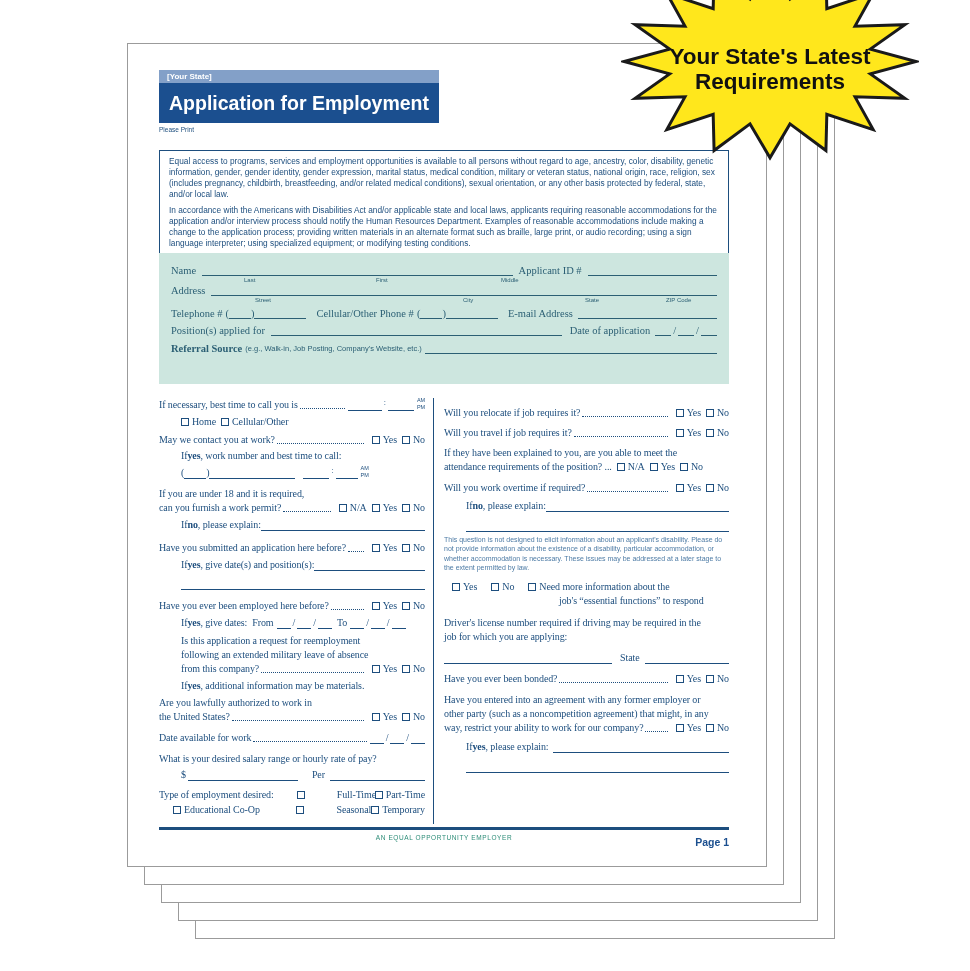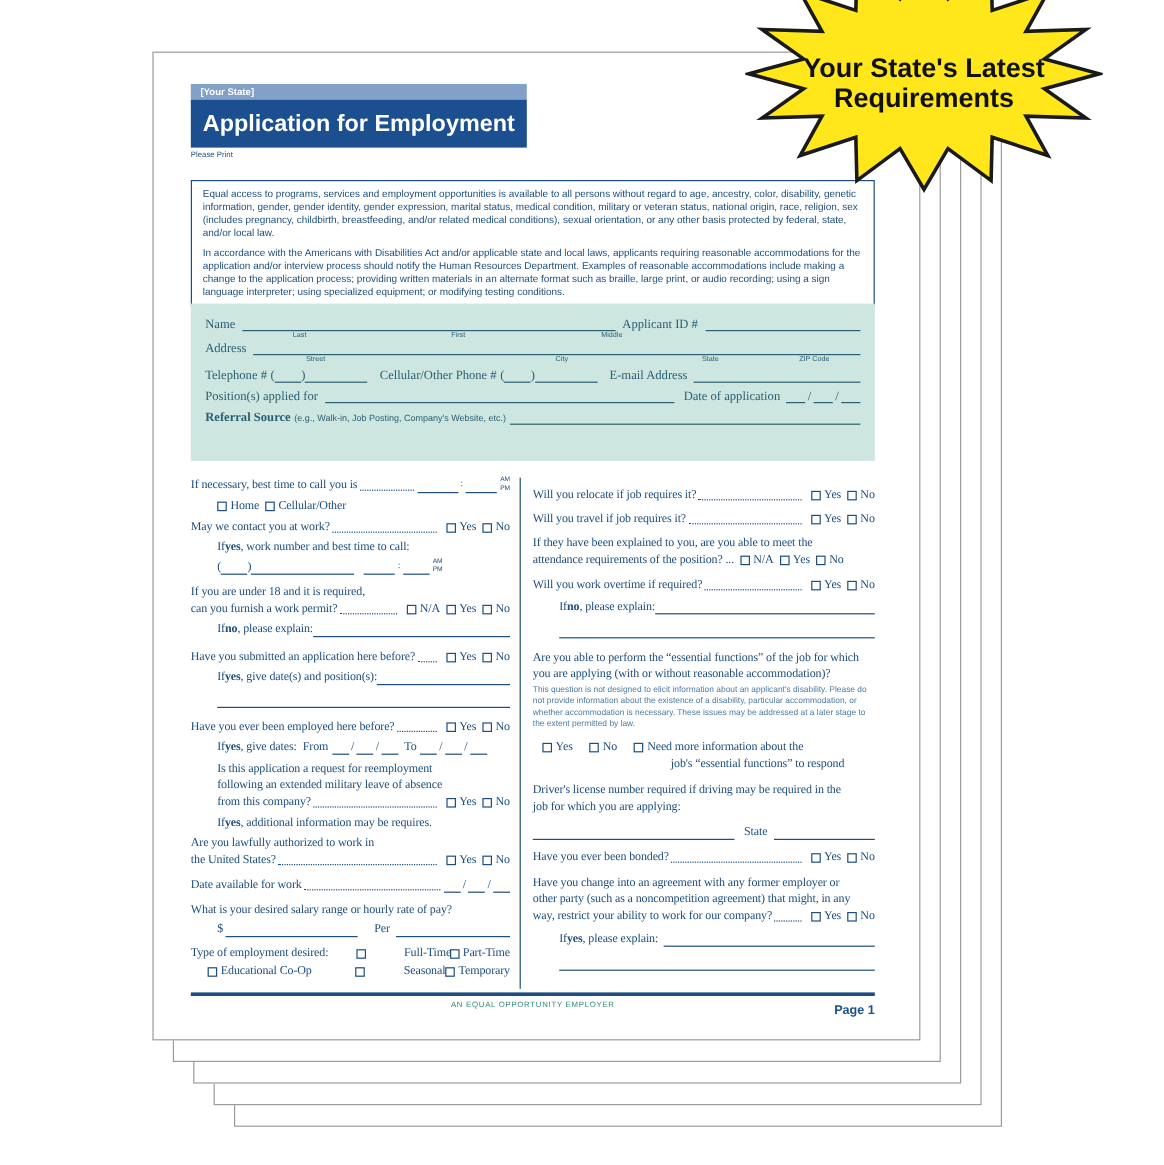--- a/index.html
+++ b/index.html
@@ -302,21 +302,21 @@
               <span>Yes</span>
             </span>
           <span class="opt">
               <span class="cb"></span>
               <span>No</span>
             </span>
         </div>
         <div class="q in1 mt4">
           <span>If </span>
             <span class="bold">yes</span>
-            <span>, additional information may be requires.</span>
+            <span>, additional information may be materials.</span>
         </div>
         <div class="q mt4">
           <span class="txt">Are you lawfully authorized to work in</span>
         </div>
         <div class="q mt1">
           <span class="txt">the United States?</span>
           <span class="ld"></span>
           <span class="opt">
               <span class="cb"></span>
               <span>Yes</span>
@@ -430,21 +430,20 @@
         </div>
         <div class="q in1 mt5">
           <span>If </span>
             <span class="bold">no</span>
             <span>, please explain:</span>
           <span class="bl f1"></span>
         </div>
         <div class="q in1 mt9">
           <span class="bl f1"></span>
         </div>
-        <div class="mt10" style="line-height:13px">Are you able to perform the “essential functions” of the job for which you are applying (with or without reasonable accommodation)?</div>
         <div class="note mt3">This question is not designed to elicit information about an applicant's disability. Please do not provide information about the existence of a disability, particular accommodation, or whether accommodation is necessary. These issues may be addressed at a later stage to the extent permitted by law.</div>
         <div class="q mt7" style="padding-left:8px">
           <span class="opt" style="margin-left:0">
               <span class="cb"></span>
               <span>Yes</span>
             </span>
           <span class="opt" style="margin-left:14px">
               <span class="cb"></span>
               <span>No</span>
             </span>
@@ -473,21 +472,21 @@
           <span class="opt">
               <span class="cb"></span>
               <span>Yes</span>
             </span>
           <span class="opt">
               <span class="cb"></span>
               <span>No</span>
             </span>
         </div>
         <div class="q mt8">
-          <span class="txt">Have you change into an agreement with any former employer or</span>
+          <span class="txt">Have you entered into an agreement with any former employer or</span>
         </div>
         <div class="q mt1">
           <span class="txt">other party (such as a noncompetition agreement) that might, in any</span>
         </div>
         <div class="q mt1">
           <span class="txt">way, restrict your ability to work for our company?</span>
           <span class="ld"></span>
           <span class="opt">
               <span class="cb"></span>
               <span>Yes</span>

